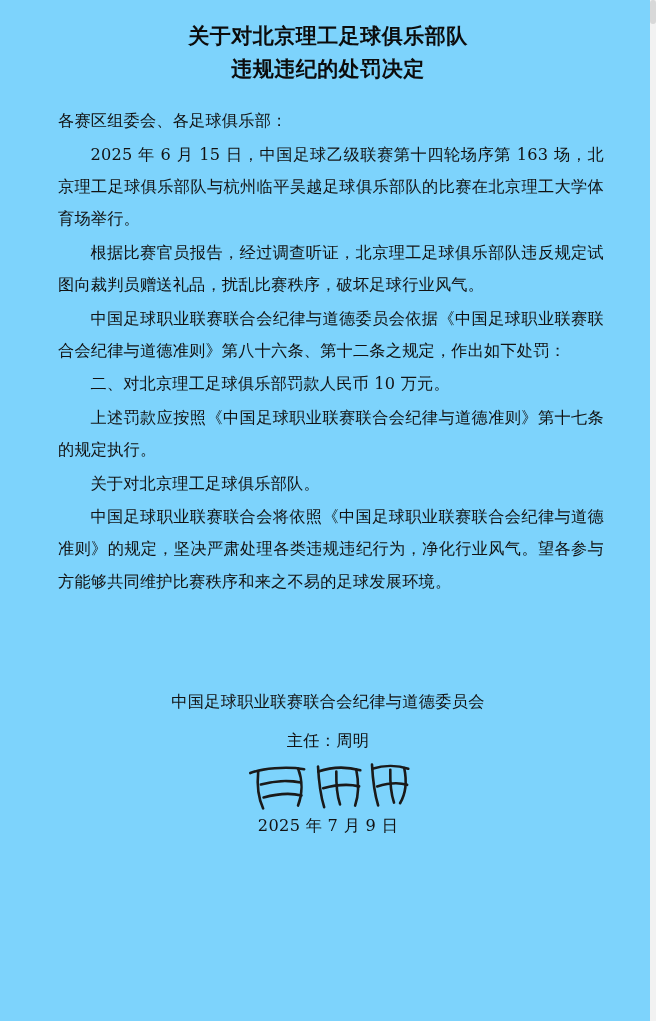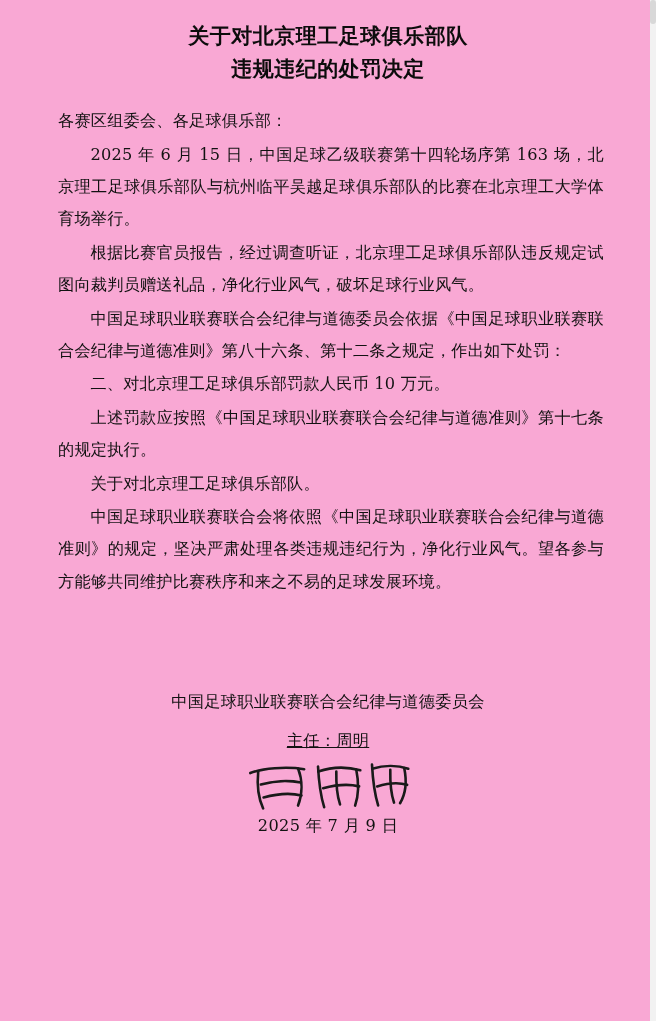--- a/index.html
+++ b/index.html
@@ -14,21 +14,21 @@
     color: #111111;
     overflow: hidden;
     position: relative;
   }
   .page {
     position: relative;
     width: 656px;
     height: 1021px;
     box-sizing: border-box;
     padding: 14px 0 0 0;
-    background: #f9a8d4;
+    background: #7dd3fc;
   }
   .scroll-strip {
     position: absolute;
     top: 0;
     right: 0;
     width: 6px;
     height: 1021px;
     background: #f2f2f2;
   }
   .scroll-thumb {
@@ -76,21 +76,20 @@
     line-height: 2.0;
     letter-spacing: 0.3px;
     color: #121212;
   }
   .sign-person {
     font-size: 16.2px;
     line-height: 2.0;
     margin-top: 6px;
     letter-spacing: 0.3px;
     color: #121212;
-    text-decoration: underline;
   }
   .signature-wrap {
     position: relative;
     height: 62px;
     margin-top: -4px;
   }
   .signature-svg {
     position: absolute;
     left: 50%;
     transform: translateX(-50%) rotate(-3deg);
@@ -112,21 +111,21 @@
   </div>
 
   <div class="doc-title">
     <span class="line">关于对北京理工足球俱乐部队</span>
     <span class="line">违规违纪的处罚决定</span>
   </div>
 
   <div class="body-block">
     <p class="para">各赛区组委会、各足球俱乐部：</p>
     <p class="para indent">2025 年 6 月 15 日，中国足球乙级联赛第十四轮场序第 163 场，北京理工足球俱乐部队与杭州临平吴越足球俱乐部队的比赛在北京理工大学体育场举行。</p>
-    <p class="para indent">根据比赛官员报告，经过调查听证，北京理工足球俱乐部队违反规定试图向裁判员赠送礼品，净化行业风气，破坏足球行业风气。</p>
+    <p class="para indent">根据比赛官员报告，经过调查听证，北京理工足球俱乐部队违反规定试图向裁判员赠送礼品，扰乱比赛秩序，破坏足球行业风气。</p>
     <p class="para indent">中国足球职业联赛联合会纪律与道德委员会依据《中国足球职业联赛联合会纪律与道德准则》第八十六条、第十二条之规定，作出如下处罚：</p>
     <p class="para indent">二、对北京理工足球俱乐部罚款人民币 10 万元。</p>
     <p class="para indent">上述罚款应按照《中国足球职业联赛联合会纪律与道德准则》第十七条的规定执行。</p>
     <p class="para indent">关于对北京理工足球俱乐部队。</p>
     <p class="para indent">中国足球职业联赛联合会将依照《中国足球职业联赛联合会纪律与道德准则》的规定，坚决严肃处理各类违规违纪行为，净化行业风气。望各参与方能够共同维护比赛秩序和来之不易的足球发展环境。</p>
   </div>
 
   <div class="sign-block">
     <div class="sign-org">中国足球职业联赛联合会纪律与道德委员会</div>
     <div class="sign-person">主任：周明</div>

